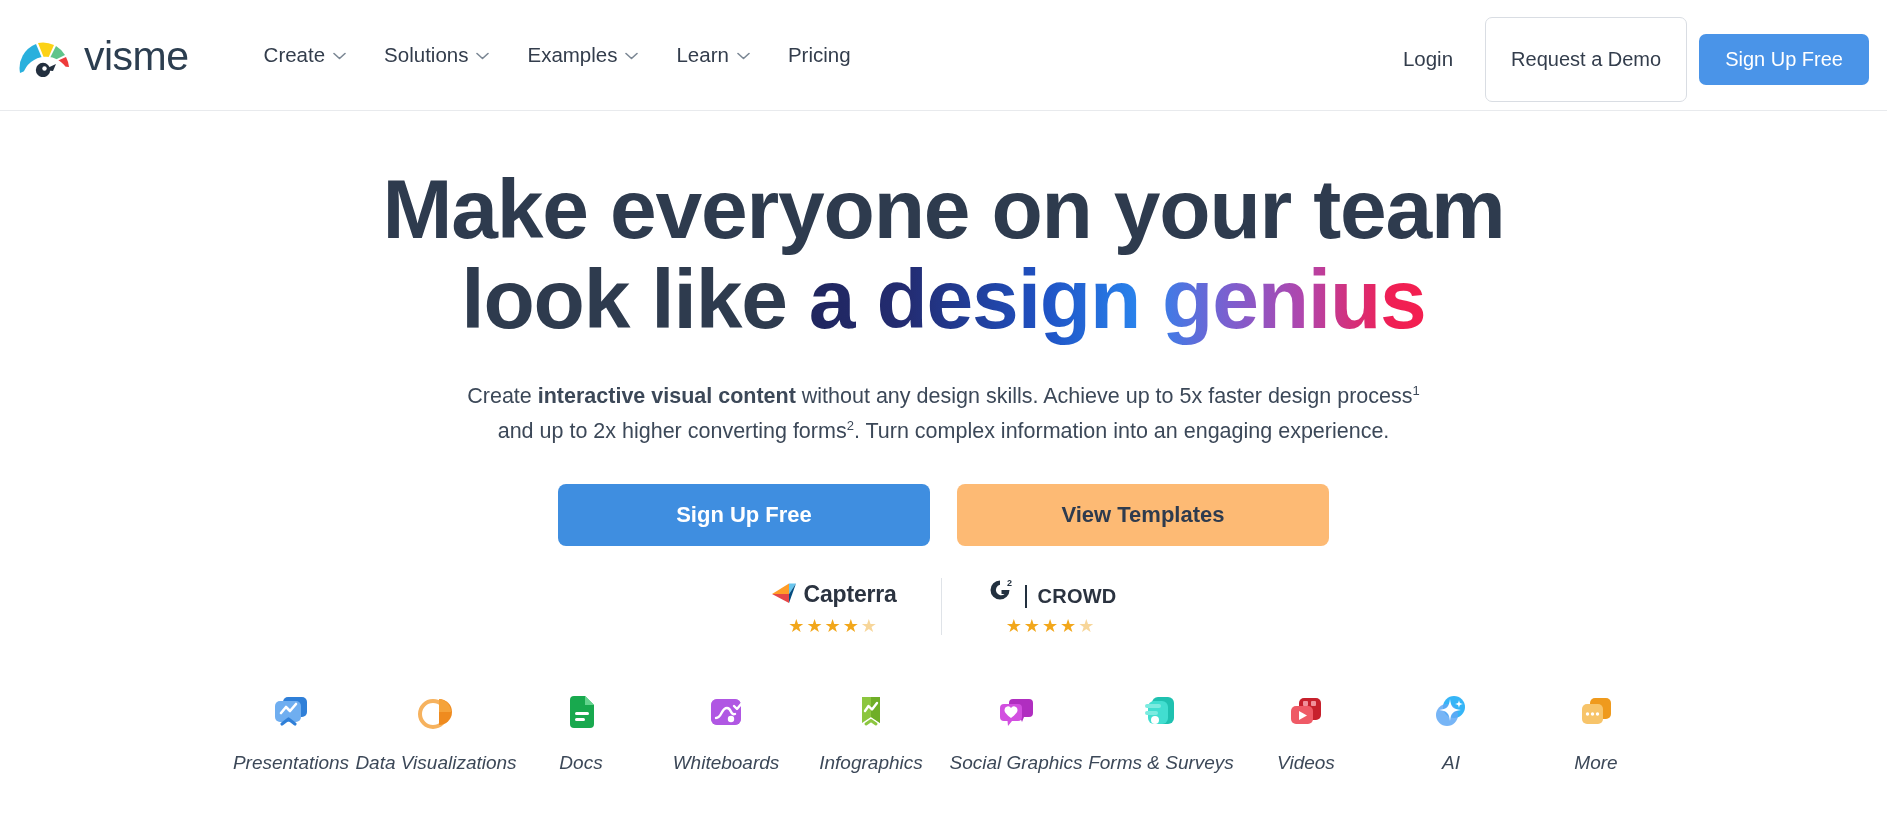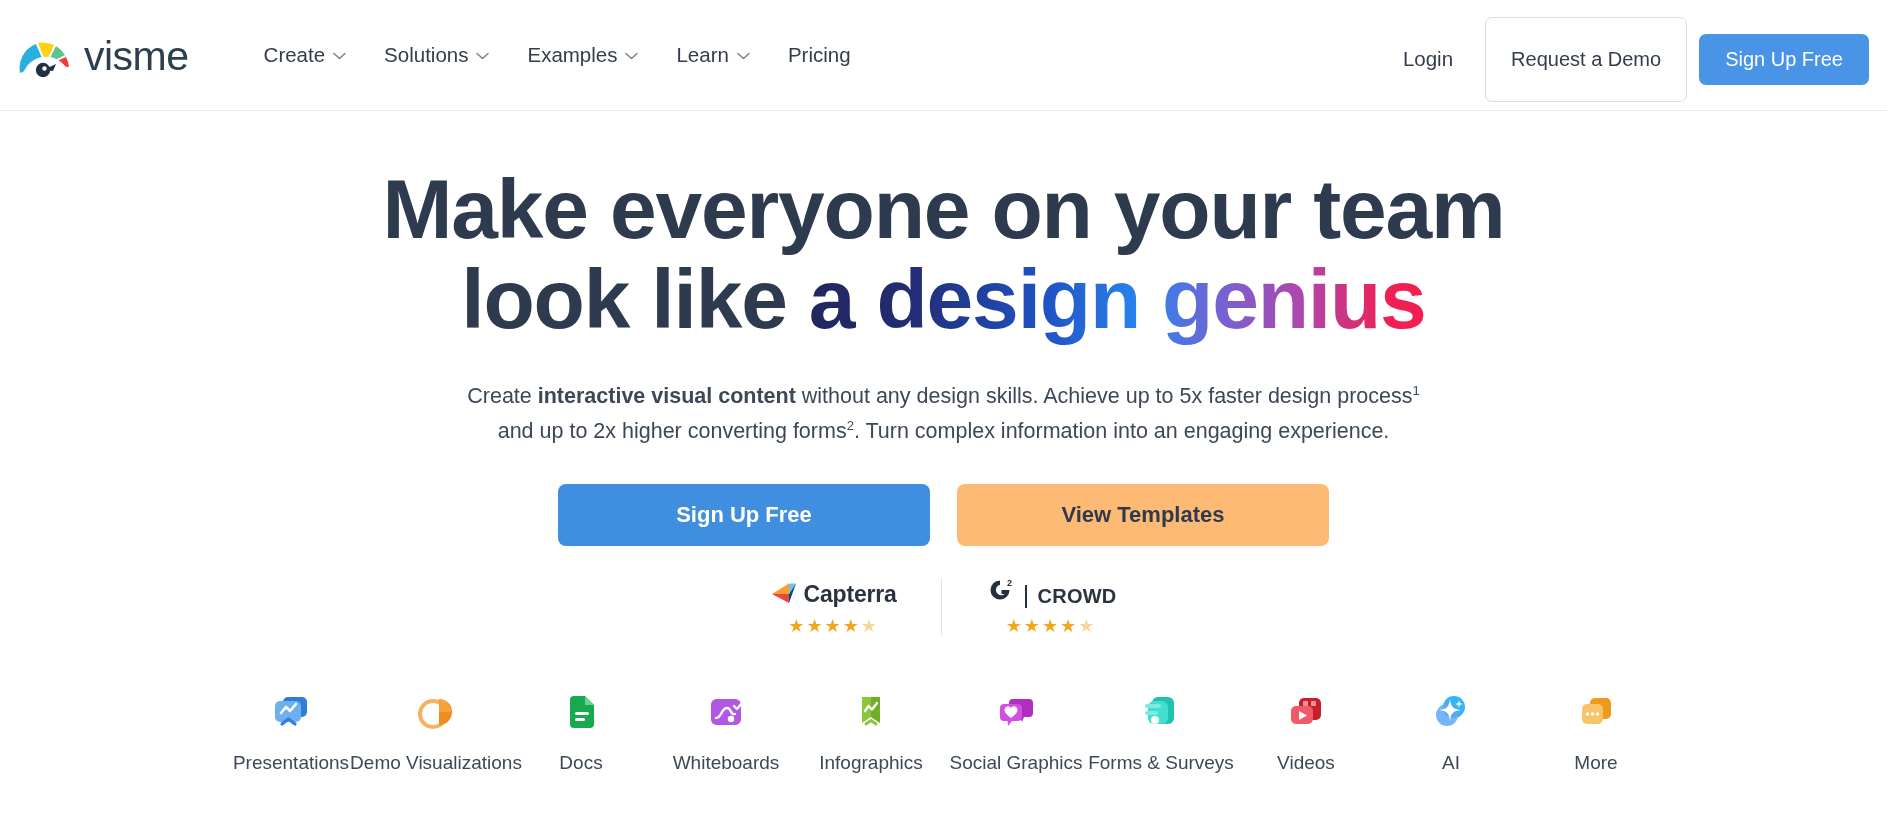--- a/index.html
+++ b/index.html
@@ -225,20 +225,21 @@
     width: 44px; height: 44px;
     display: flex;
     align-items: center;
     justify-content: center;
   }
   .feature-label {
     margin-top: 18px;
     font-size: 19px;
     color: #3c4858;
     white-space: nowrap;
+    font-style: italic;
   }
 </style>
 </head>
 <body>
 
 <div class="header">
 
   <div class="brand">
     <span class="brand-mark">
       <svg viewBox="0 0 56 44" width="56" height="44" aria-hidden="true">
@@ -371,21 +372,21 @@
     </div>
 
     <div class="feature">
       <div class="feature-icon">
         <svg viewBox="0 0 44 44" width="44" height="44">
           <circle cx="19" cy="24" r="13" fill="none" stroke="#f6b25e" stroke-width="4"></circle>
           <path d="M25 9 A13 13 0 1 1 25 35 Z" fill="#ef8b1f"></path>
           <path d="M25 9 L25 22 L37 22 A13 13 0 0 0 25 9 Z" fill="#f5a33a"></path>
         </svg>
       </div>
-      <span class="feature-label">Demo Visualizations</span>
+      <span class="feature-label">Data Visualizations</span>
     </div>
 
     <div class="feature">
       <div class="feature-icon">
         <svg viewBox="0 0 44 44" width="44" height="44">
           <path d="M11 10 a4 4 0 0 1 4-4 h11 l9 9 v19 a4 4 0 0 1-4 4 H15 a4 4 0 0 1-4-4 Z" fill="#18a94e"></path>
           <path d="M26 6 l9 9 h-9 Z" fill="#63d48d"></path>
           <rect x="16" y="22" width="14" height="3" rx="1.5" fill="#ffffff"></rect>
           <rect x="16" y="28" width="10" height="3" rx="1.5" fill="#ffffff"></rect>
         </svg>

